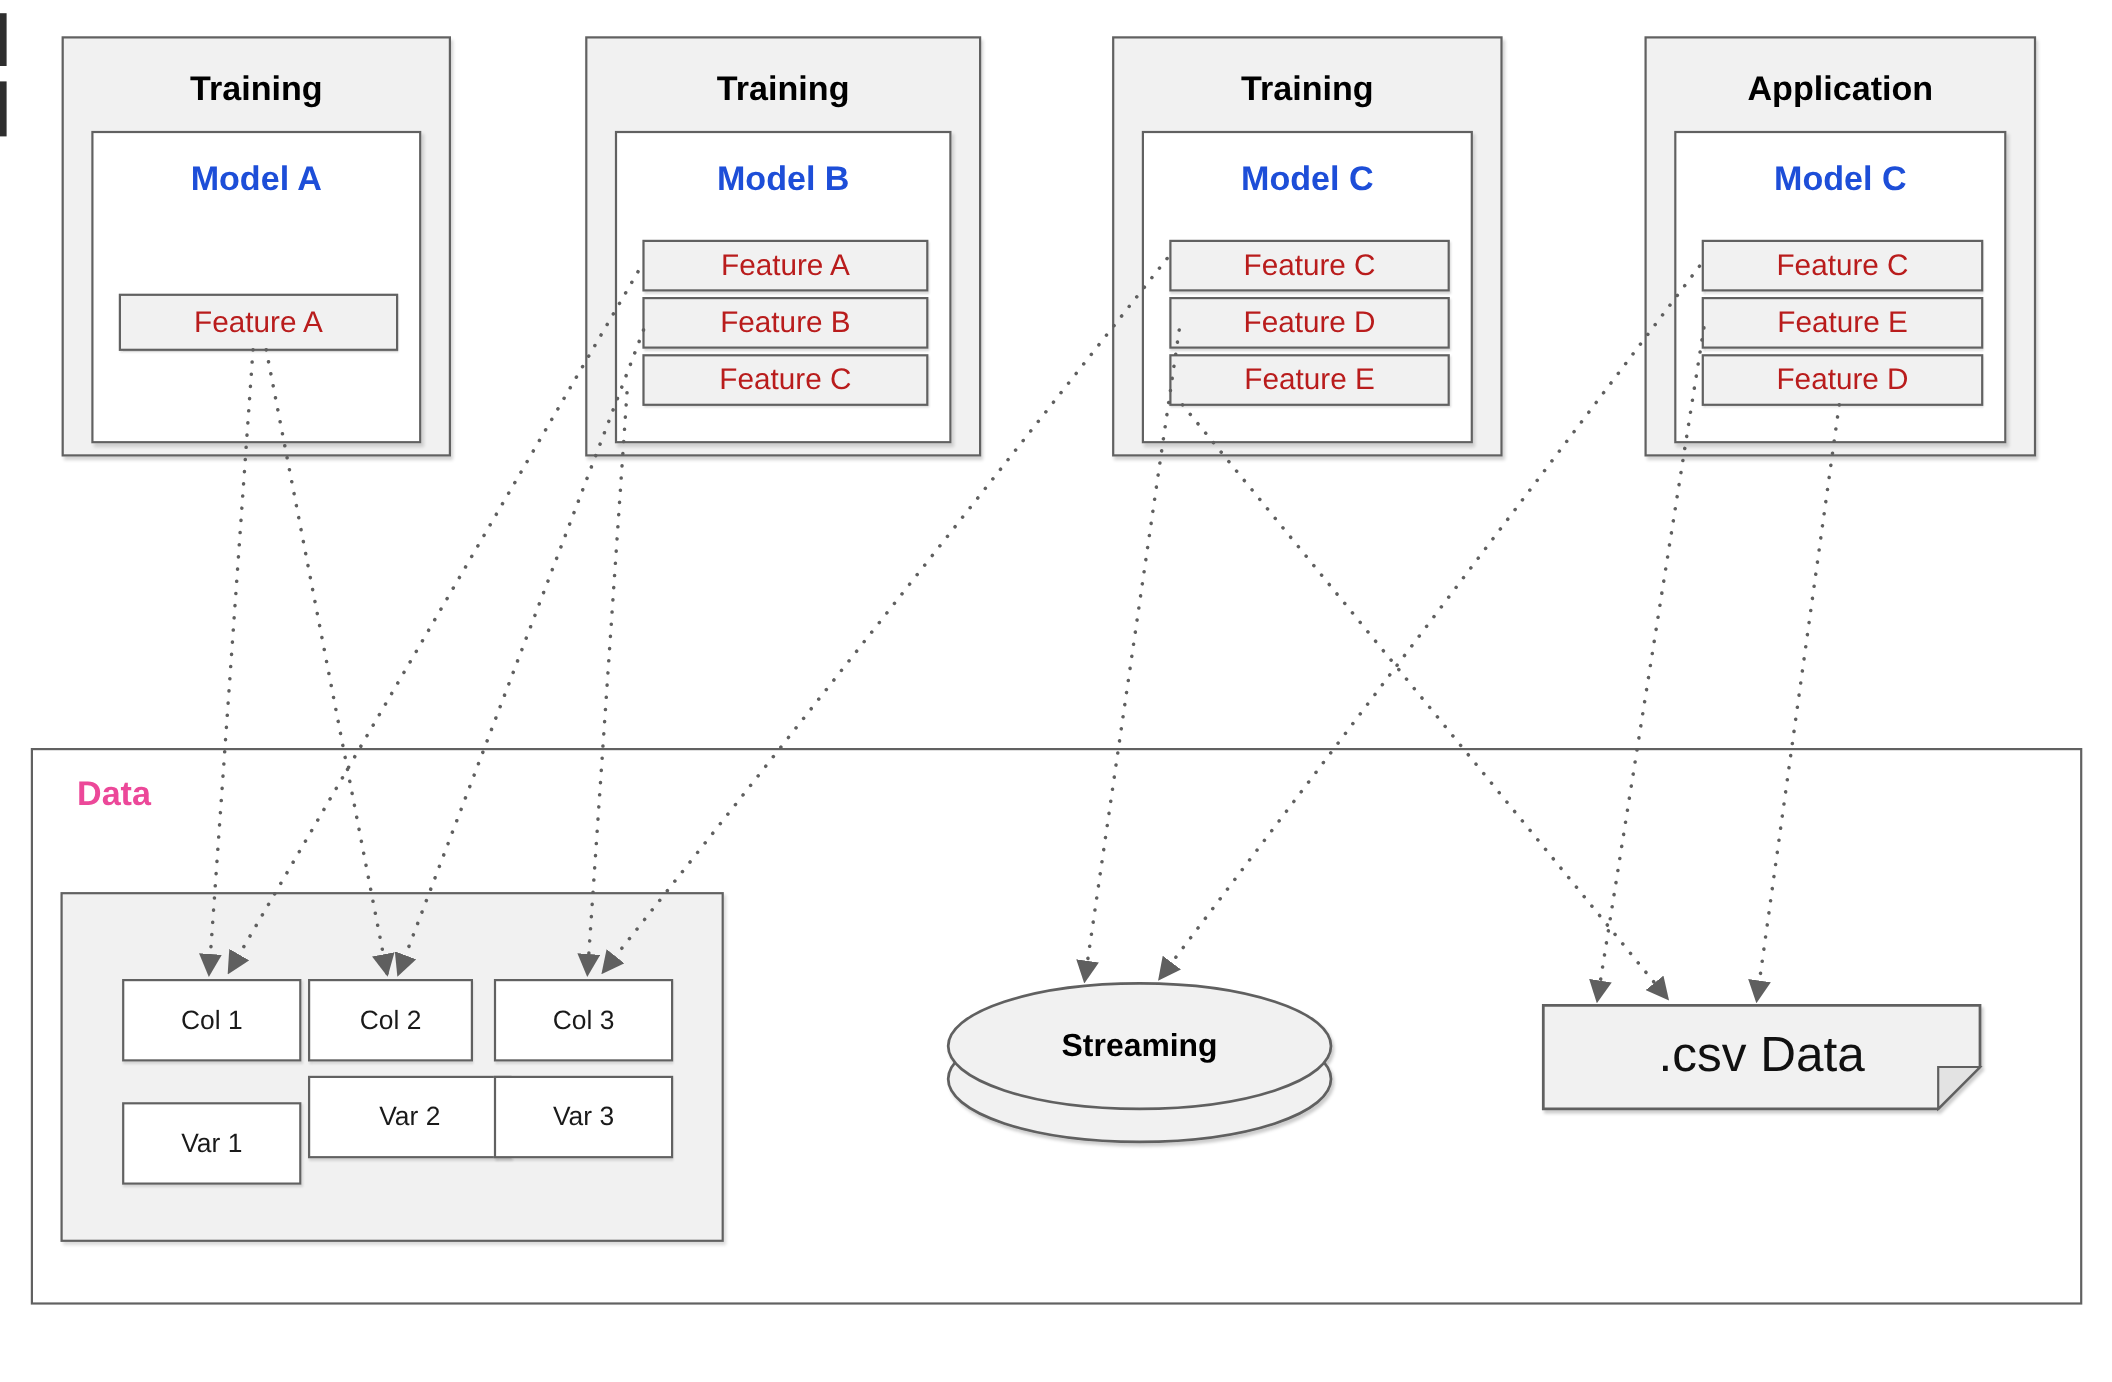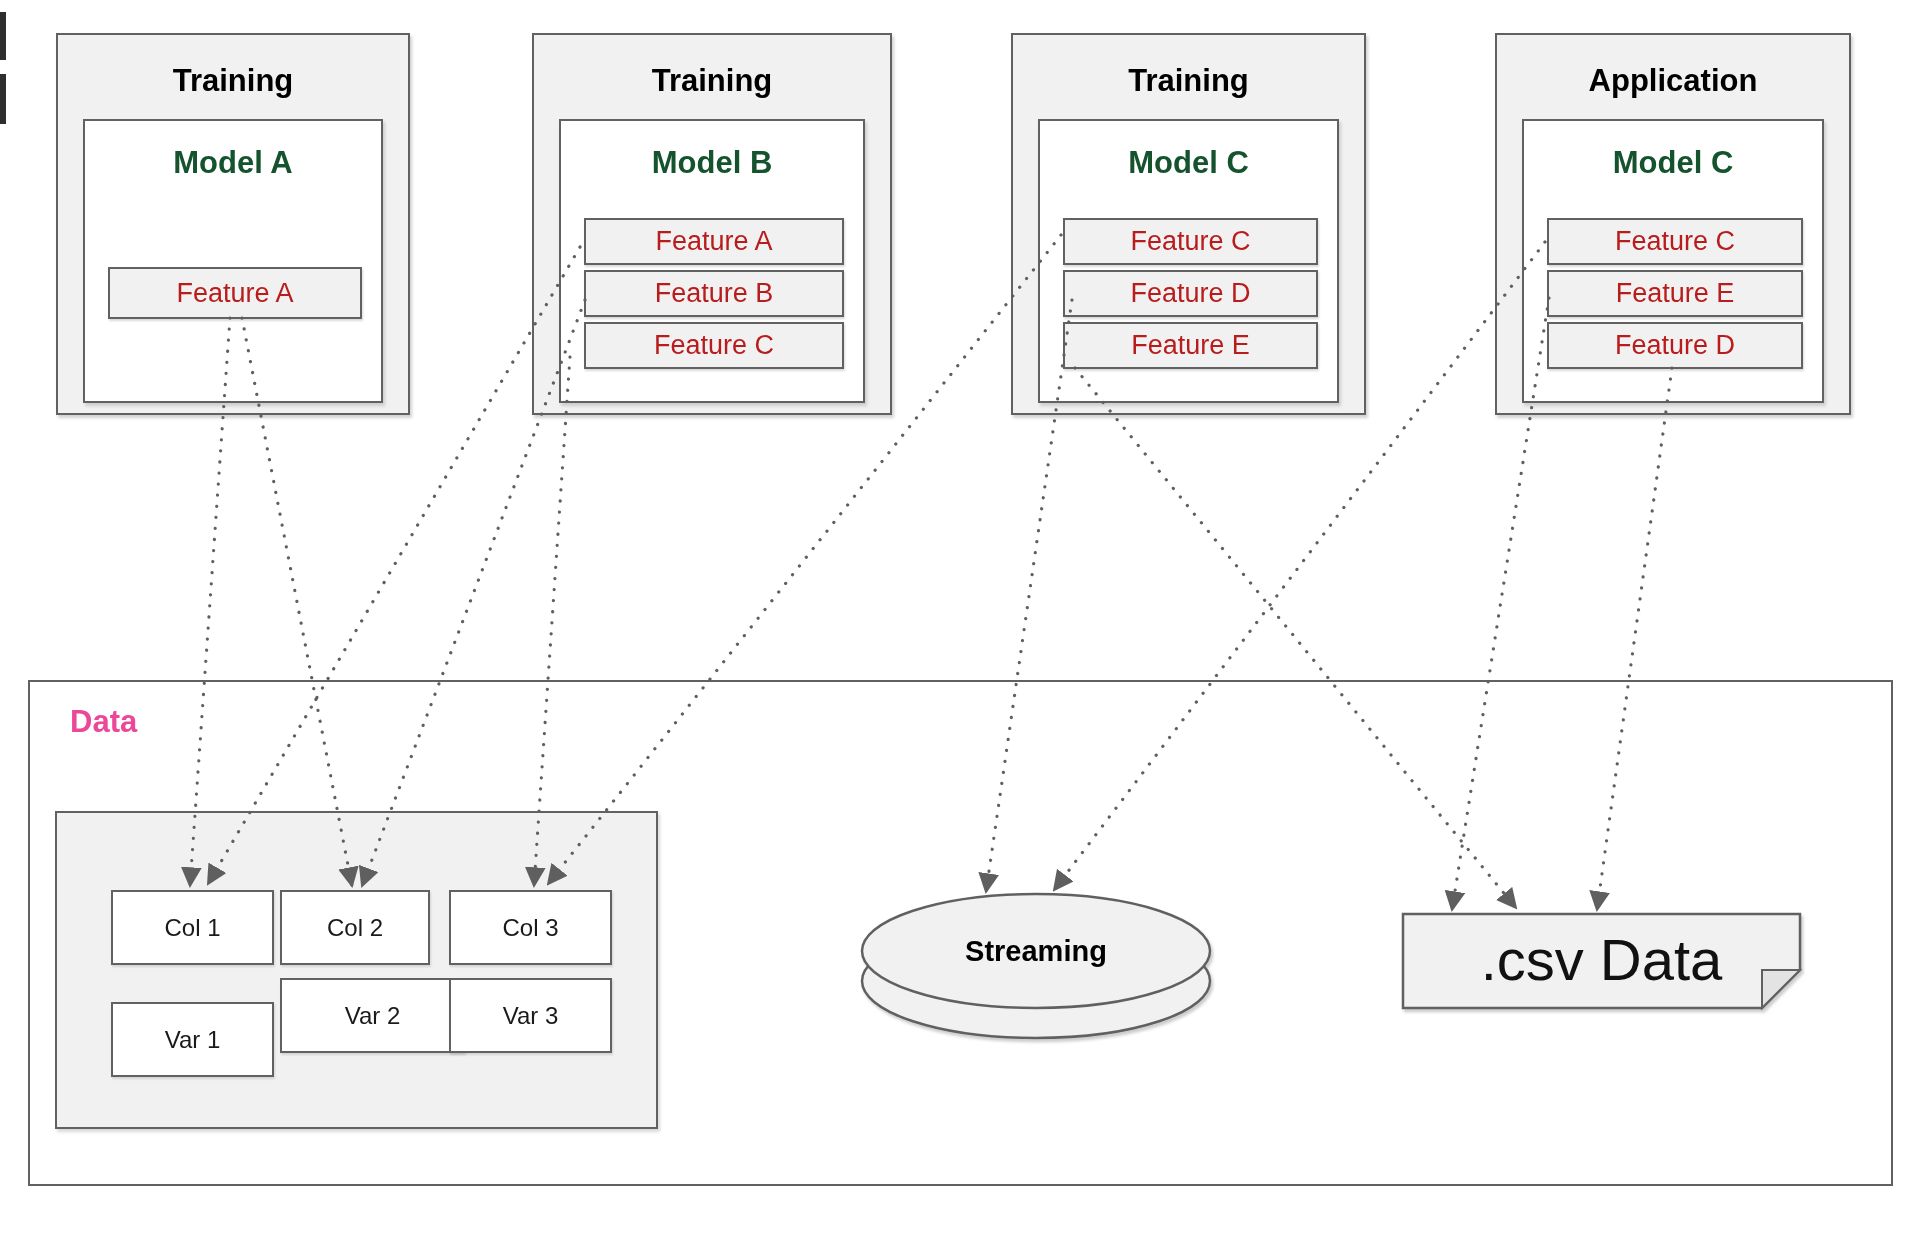--- a/index.html
+++ b/index.html
@@ -15,21 +15,21 @@
     position:absolute;top:28px;left:0;width:100%;text-align:center;
     font-size:31px;font-weight:bold;color:#000000;
   }
   .inner-box{
     position:absolute;left:25px;right:25px;top:84px;bottom:10px;
     background:#ffffff;border:2px solid #616161;box-sizing:border-box;
     box-shadow:2px 3px 3px rgba(0,0,0,0.15);
   }
   .model-label{
     position:absolute;top:24px;left:0;width:100%;text-align:center;
-    font-size:31px;font-weight:bold;color:#14532d;
+    font-size:31px;font-weight:bold;color:#1d4ed8;
   }
   .feature-cell{
     position:absolute;background:#f1f1f1;border:2px solid #616161;box-sizing:border-box;
     display:flex;align-items:center;justify-content:center;font-size:27px;color:#b91c1c;
     box-shadow:1px 2px 2px rgba(0,0,0,0.15);
   }
   .data-box{
     position:absolute;background:#ffffff;border:2px solid #616161;box-sizing:border-box;
   }
   .data-label{
@@ -42,21 +42,21 @@
   .table-cell{
     position:absolute;background:#ffffff;border:2px solid #616161;box-sizing:border-box;
     display:flex;align-items:center;justify-content:center;font-size:24px;color:#1a1a1a;
     box-shadow:1px 2px 2px rgba(0,0,0,0.12);
   }
   .shape-label{
     position:absolute;display:flex;align-items:center;justify-content:center;
     pointer-events:none;
   }
   .streaming-label{font-size:29px;font-weight:bold;color:#000000;}
-  .csv-label{font-size:58px;font-weight:normal;color:#111111;}
+  .csv-label{font-size:45px;font-weight:normal;color:#111111;}
   .edge-layer{position:absolute;left:0;top:0;pointer-events:none;}
   .edge-artifact{position:absolute;background:#2e2e2e;}
 </style>
 </head>
 <body>
 
 <div class="canvas" style="width: 1920px; height: 1256px;">
 
   <div class="edge-artifact" style="left:0;top:12px;width:6px;height:48px;"></div>
   <div class="edge-artifact" style="left:0;top:74px;width:6px;height:50px;"></div>

